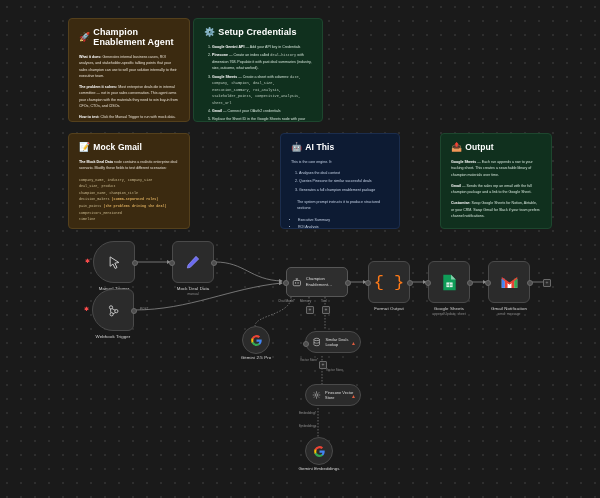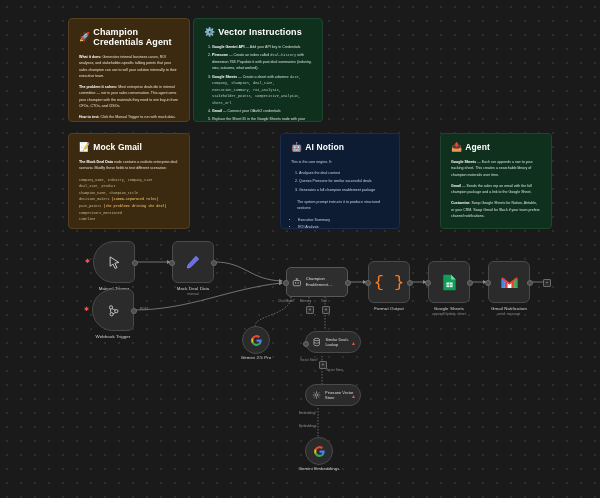--- a/index.html
+++ b/index.html
@@ -100,32 +100,32 @@
   svg{display:block;}
 </style>
 </head>
 <body>
 
 <div class="canvas">
 
   <div class="note" id="note-overview">
     <h3>
       <span class="emoji">🚀</span>
-      <span>Champion Credentials Agent</span>
+      <span>Champion Enablement Agent</span>
     </h3>
     <p><span class="lbl">What it does:</span><span> Generates internal business cases, ROI analyses, and stakeholder-specific talking points that your sales champion can use to sell your solution internally to their executive team.</span></p>
     <p><span class="lbl">The problem it solves:</span><span> Most enterprise deals die in internal committee — not in your sales conversation. This agent arms your champion with the materials they need to win buy-in from CFOs, CTOs, and CISOs.</span></p>
     <p><span class="lbl">How to test:</span><span> Click the Manual Trigger to run with mock data. To use in production, send deal data to the Webhook URL.</span></p>
 
   </div>
 
   <div class="note" id="note-setup">
     <h3>
       <span class="emoji">⚙️</span>
-      <span>Vector Instructions</span>
+      <span>Setup Credentials</span>
     </h3>
     <ol>
       <li><span class="lbl">Google Gemini API</span><span> — Add your API key in Credentials</span></li>
       <li><span class="lbl">Pinecone</span><span> — Create an index called </span><span class="code">deal-history</span><span> with dimension 768. Populate it with past deal summaries (industry, size, outcome, what worked).</span></li>
       <li><span class="lbl">Google Sheets</span><span> — Create a sheet with columns: </span><span class="code">date, company, champion, deal_size, execution_summary, roi_analysis, stakeholder_points, competitive_analysis, sheet_url</span></li>
       <li><span class="lbl">Gmail</span><span> — Connect your OAuth2 credentials</span></li>
       <li><span>Replace the Sheet ID in the Google Sheets node with your sheet</span></li>
     </ol>
 
   </div>
@@ -144,40 +144,40 @@
       <div><span class="k">pain_points</span><span class="hint"> (the problems driving the deal)</span></div>
       <div><span class="k">competitors_mentioned</span><span class="hint"></span></div>
       <div><span class="k">timeline</span><span class="hint"></span></div>
     </div>
     <p style="margin-top:5px">For production, send this same JSON structure to the webhook.</p>
   </div>
 
   <div class="note" id="note-agent">
     <h3>
       <span class="emoji">🤖</span>
-      <span>AI Notion</span>
+      <span>AI This</span>
     </h3>
     <p>This is the core engine. It:</p>
     <ol>
       <li>Analyses the deal context</li>
       <li>Queries Pinecone for similar successful deals</li>
       <li>Generates a full champion enablement package</li>
     </ol>
     <p style="margin-top:6px;padding-left:6px">The system prompt instructs it to produce structured sections:</p>
     <ul>
       <li>Executive Summary</li>
       <li>ROI Analysis</li>
 
     </ul>
   </div>
 
   <div class="note" id="note-output">
     <h3>
       <span class="emoji">📤</span>
-      <span>Agent</span>
+      <span>Output</span>
     </h3>
     <p><span class="lbl">Google Sheets</span><span> — Each run appends a row to your tracking sheet. This creates a searchable library of champion materials over time.</span></p>
     <p><span class="lbl">Gmail</span><span> — Sends the sales rep an email with the full champion package and a link to the Google Sheet.</span></p>
     <p><span class="lbl">Customise:</span><span> Swap Google Sheets for Notion, Airtable, or your CRM. Swap Gmail for Slack if your team prefers channel notifications.</span></p>
   </div>
 
   <svg class="wires">
     <defs>
       <marker id="ar" markerWidth="5" markerHeight="5" refX="4" refY="2.5" orient="auto">
         <path d="M0,0 L5,2.5 L0,5 z" fill="#8a8a8a"></path>

